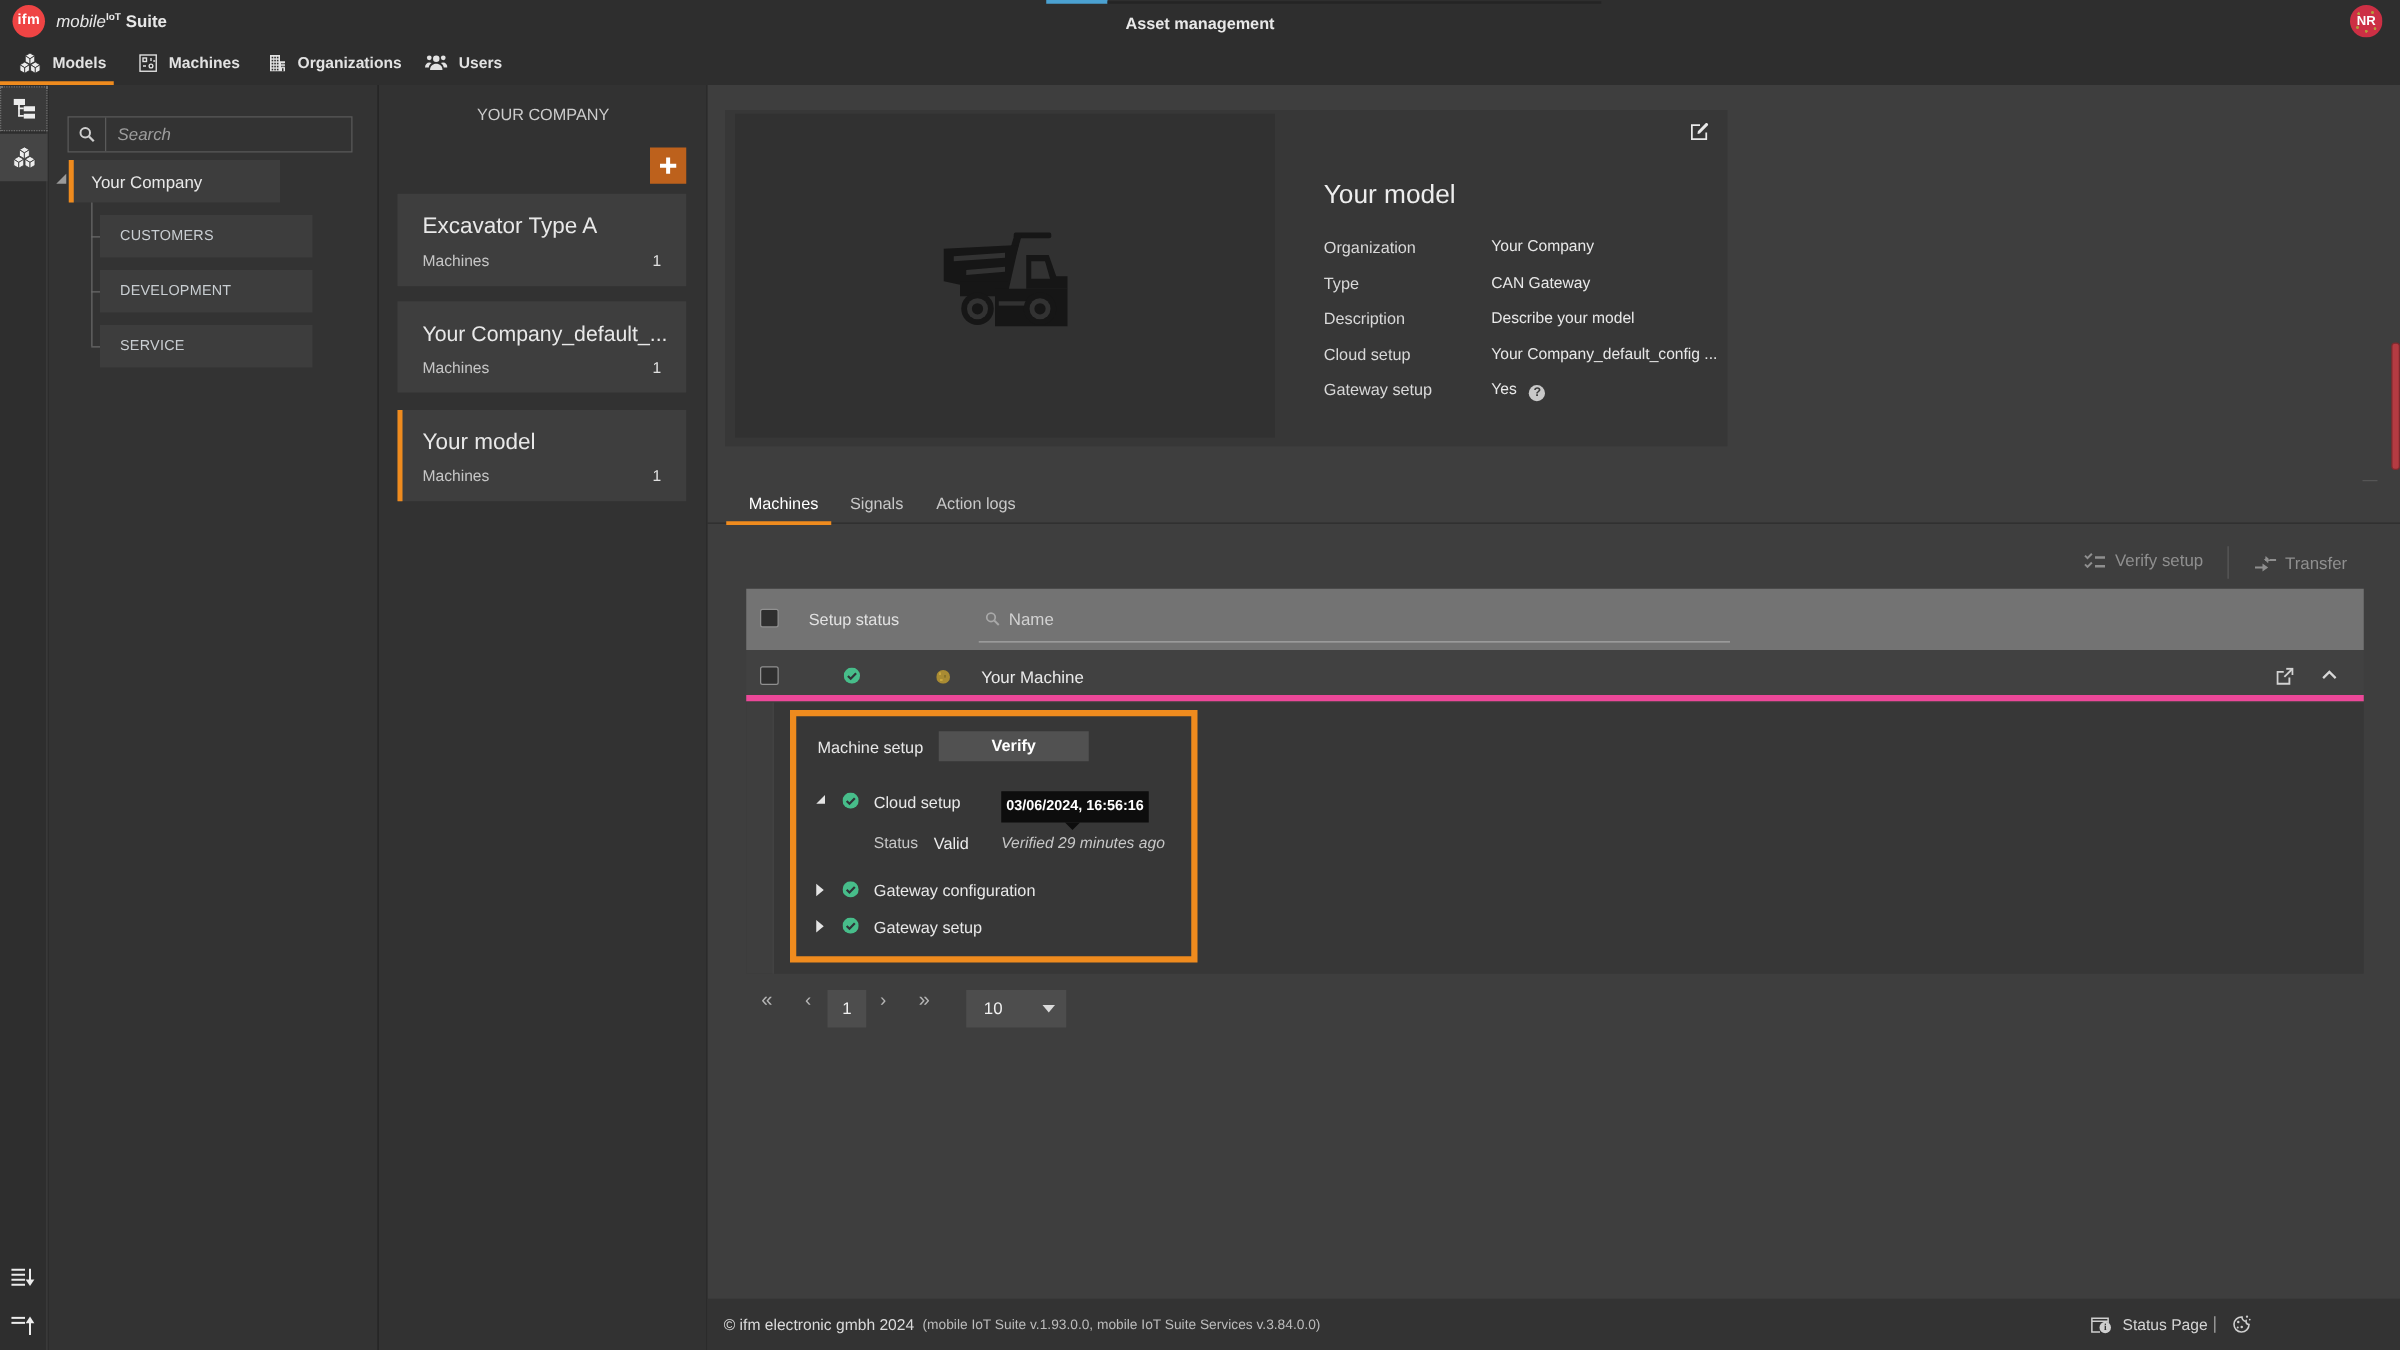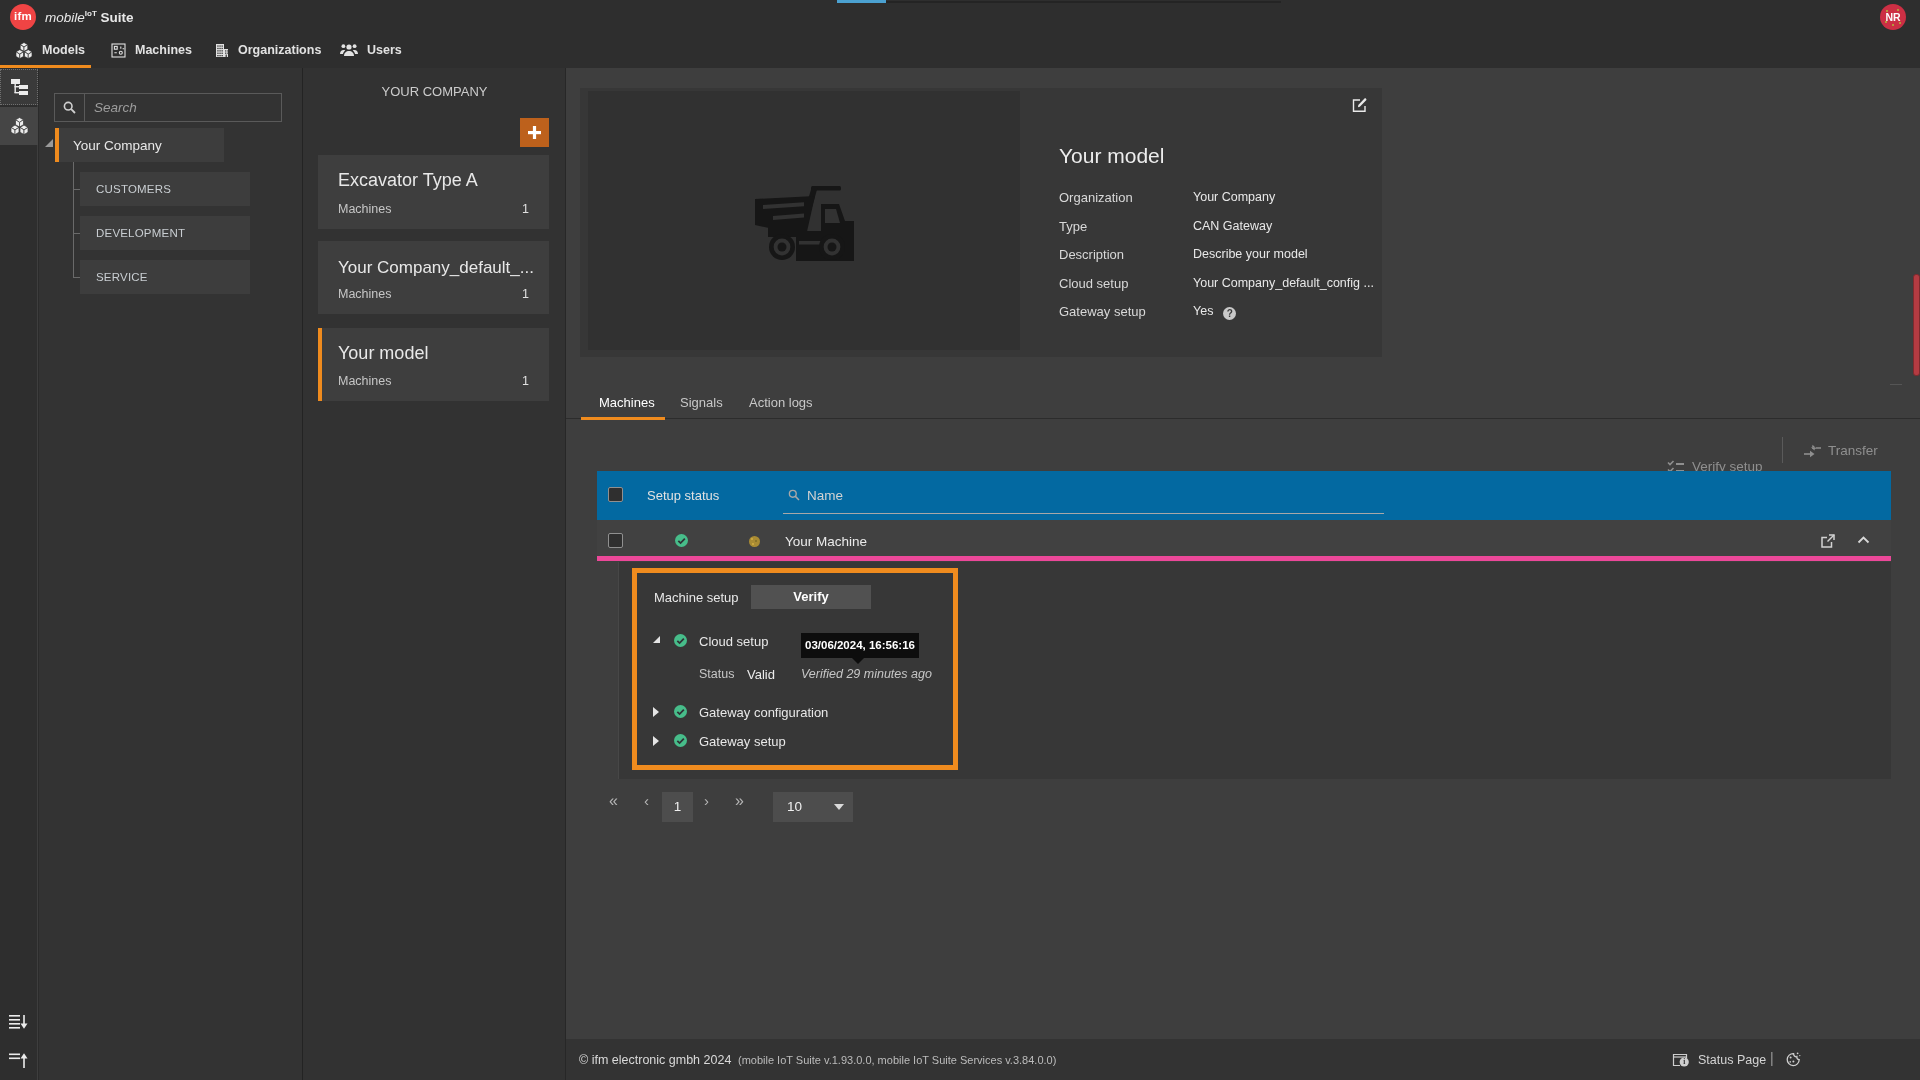--- a/index.html
+++ b/index.html
@@ -63,21 +63,21 @@
 
 
 .tabzone { position:absolute; left:0; top:320px; width:1355px; height:448px; }
 .tabrow { position:absolute; left:0; top:0; width:1355px; height:31px; border-bottom:1px solid #2c2c2c; }
 .tab { position:absolute; top:0; font-size:13px; color:#c8c8c8; }
 .tabund { position:absolute; left:15px; top:29px; width:84px; height:3px; background:#ef8b1e; }
 .toolbar-it { position:absolute; font-size:13.5px; color:#8f8f8f; display:flex; align-items:center; }
 .tsep { position:absolute; left:1216px; top:49px; width:1px; height:26px; background:#5a5a5a; }
 
 
-.thead { position:absolute; left:31px; top:83px; width:1294px; height:49px; background:#0369a1; }
+.thead { position:absolute; left:31px; top:83px; width:1294px; height:49px; background:#737373; }
 .trow { position:absolute; left:31px; top:132px; width:1294px; height:41px; background:#414141; border-bottom:5px solid #ec4899; }
 .texp { position:absolute; left:31px; top:174px; width:1294px; height:217px; background:#373737; }
 .cbox { position:absolute; width:15px; height:15px; border:1px solid #909090; border-radius:2px; background:#2f2f2f; }
 .gcheck { display:inline-block; width:13px; height:13px; }
 .adot { position:absolute; width:11px; height:11px; border-radius:50%; background:#a98b33; background-image:radial-gradient(circle at 3px 3px, #c9a63e 1px, transparent 1.2px), radial-gradient(circle at 7px 5px, #8a7429 1px, transparent 1.2px), radial-gradient(circle at 4px 8px, #c9a63e 1px, transparent 1.2px); }
 .nameuline { position:absolute; left:186px; top:42px; width:601px; height:1px; background:#a8a8a8; }
 
 
 .opanel { position:absolute; left:66px; top:180px; width:326px; height:202px; border:5px solid #ef8b1e; background:#373737; }
 .opanel .lbl { position:absolute; font-size:13px; color:#e8e8e8; white-space:nowrap; }
@@ -96,20 +96,21 @@
 .footer { position:absolute; left:0; top:971px; width:1355px; height:41px; background:#333333; color:#d4d4d4; }
 .redbar { position:absolute; left:1913px; top:274px; width:7px; height:102px; background:#b43b42; border-radius:3px; border:1px solid #7e2a2e; }
 svg { display:block; }
 </style>
 </head>
 <body>
 
 <div class="header">
   <div class="logo">ifm</div>
   <div class="brand"><i>mobile</i><sup>IoT</sup> <b>Suite</b></div>
+  <div class="apptitle">Asset management</div>
   <div class="avatar">NR</div>
   <div class="nav" style="left:15px;">
     <span class="ic">
         <svg width="18" height="17" viewBox="0 0 19 18">
           <g stroke="#2e2e2e" stroke-width="0.7" fill="#ececec">
             <g transform="translate(9.5,5)">
               <polygon points="0,-4.5 4,-2.2 0,0.3 -4,-2.2"></polygon>
               <polygon points="-4,-2.2 0,0.3 0,5 -4,2.7"></polygon>
               <polygon points="0,0.3 4,-2.2 4,2.7 0,5"></polygon>
             </g>
@@ -339,21 +340,21 @@
     <div class="prow" style="top:216px;">Gateway setup<span class="val">Yes<span class="helpc">?</span></span></div>
   </div>
 
   <div class="tabzone">
     <div class="tabrow">
       <div class="tab" style="left:33px; top:7px; color:#fff;">Machines</div>
       <div class="tab" style="left:114px; top:7px;">Signals</div>
       <div class="tab" style="left:183px; top:7px;">Action logs</div>
       <div class="tabund"></div>
     </div>
-    <div class="toolbar-it" style="left:1101px; top:71px;"><svg width="18" height="14" viewBox="0 0 18 14" style="margin-right:7px;">
+    <div class="toolbar-it" style="left:1101px; top:53px;"><svg width="18" height="14" viewBox="0 0 18 14" style="margin-right:7px;">
           <g stroke="#8f8f8f" stroke-width="1.6" fill="none">
             <path d="M1 2.5L3 4.5 6.5 1"></path>
             <path d="M1 9.5L3 11.5 6.5 8"></path>
             <path d="M9 4h8M9 11h8" stroke-width="2"></path>
           </g>
         </svg>Verify setup</div>
     <div class="tsep"></div>
     <div class="toolbar-it" style="left:1238px; top:55px;"><svg width="17" height="14" viewBox="0 0 17 14" style="margin-right:7px;">
           <g fill="#8f8f8f">
             <path d="M8 3.2h9v1.6H8z M8 4l4-0.05L8.5 0.8z"></path>

